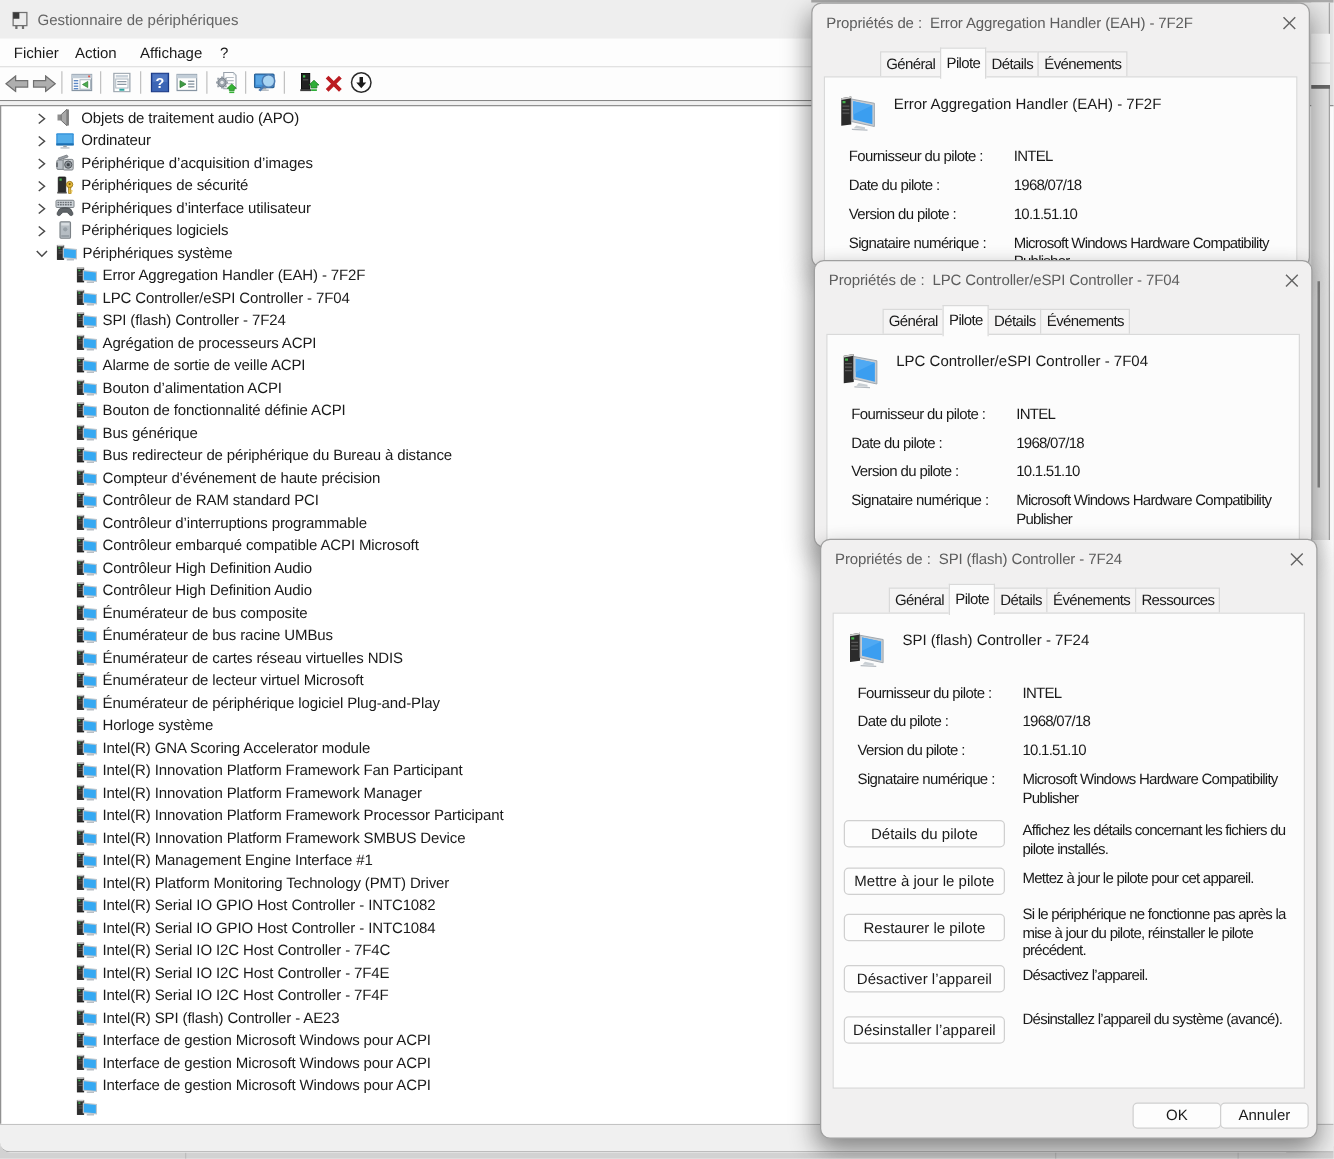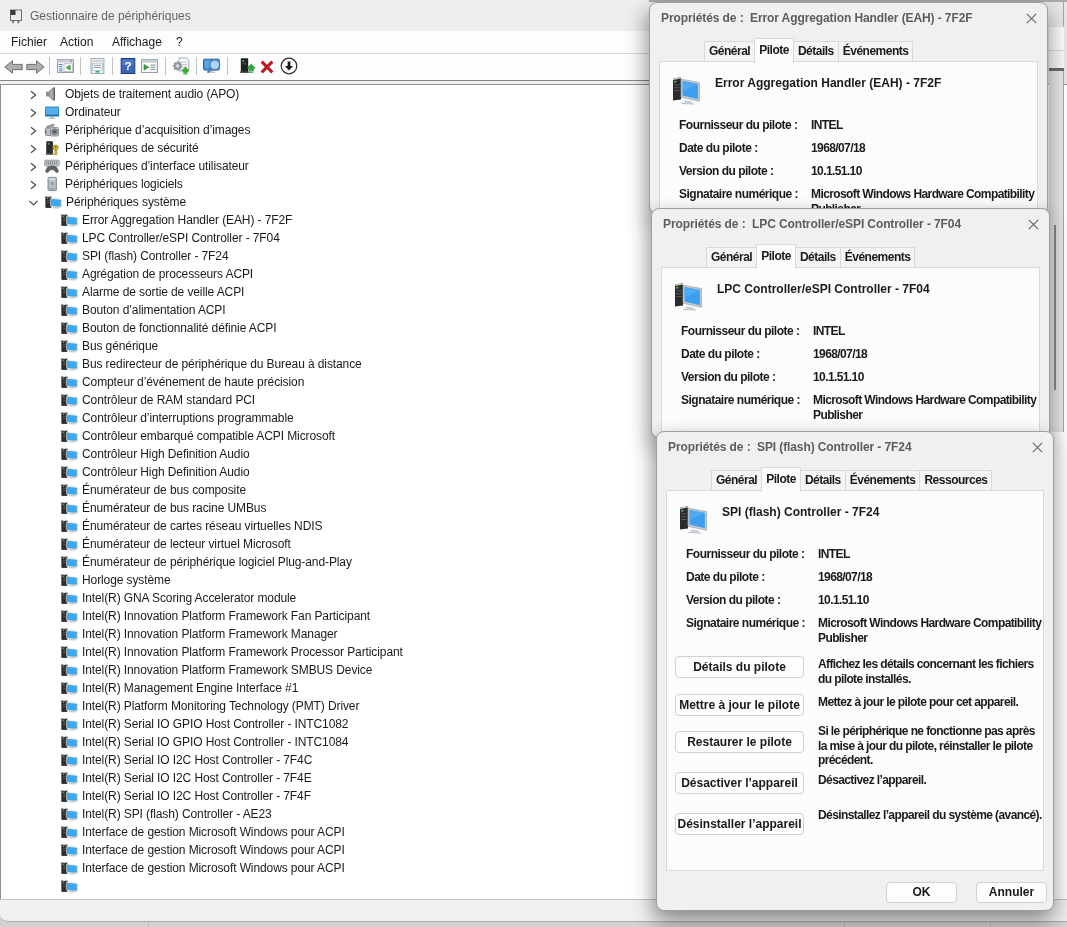--- a/index.html
+++ b/index.html
@@ -26,21 +26,21 @@
 .ic { width:17px; height:16px; flex:none; margin-left:43px; }
 .ch ~ .ic { margin-left:6px; }
 .ic2 { width:17px; height:16px; flex:none; margin-left:60px; }
 .t { margin-left:4px; letter-spacing:-0.1px; }
 .t2 { margin-left:4px; letter-spacing:-0.1px; }
 .footer { position:absolute; left:0; top:899px; width:1067px; height:23px; background:#f0f0f0;
   border-top:1px solid #c3c3c3; border-bottom:1px solid #ababab; border-radius:0 0 0 8px; }
 .sliver { position:absolute; left:1049px; top:2px; width:15px; height:430px; background:#e7e7e7;
   border-right:1px solid #a6a6a6; }
 .dlg { position:absolute; background:#f1f0f0; border:1px solid #9f9f9f; border-radius:8px;
-  box-shadow:-5px 9px 20px rgba(0,0,0,0.30), 5px 9px 20px rgba(0,0,0,0.20);font-weight:bold; }
+  box-shadow:-5px 9px 20px rgba(0,0,0,0.30), 5px 9px 20px rgba(0,0,0,0.20); }
 .dtitle { position:absolute; left:11px; top:8px; color:#5d5d5d; letter-spacing:-0.1px; }
 .dx { position:absolute; right:10px; top:10px; width:11px; height:11px; }
 .tabs { position:absolute; left:9px; top:38px; height:21px; display:flex; align-items:stretch;padding-left:45px; }
 .tab { border:1px solid #d9d9d9; background:#f5f4f4; padding:2px 4px 0 4px; margin-right:-1px; letter-spacing:-0.5px;
   text-align:center; position:relative; }
 .tab.sel { background:#fcfcfc; margin-top:-3px; padding-top:4px; margin-bottom:-1px; z-index:3;
   border-bottom:none; }
 .page { position:absolute; left:9px; right:9px; top:58px; bottom:0; border:1px solid #d9d9d9;
   background:#fcfcfc; }
 .d3 .page { bottom:39px; }
@@ -906,17 +906,17 @@
 <div class="desc" style="top:204px;width:228px">Mettez à jour le pilote pour cet appareil.</div>
 <div class="btn" style="top:240px">Restaurer le pilote</div>
 <div class="desc" style="top:233px;width:228px">Si le périphérique ne fonctionne pas après la mise à jour du pilote, réinstaller le pilote précédent.</div>
 <div class="btn" style="top:281px">Désactiver l’appareil</div>
 <div class="desc" style="top:282px;width:228px">Désactivez l’appareil.</div>
 <div class="btn" style="top:322px">Désinstaller l’appareil</div>
 <div class="desc" style="top:317px;width:235px">Désinstallez l’appareil du système (avancé).</div>
 
 </div>
 
-<div class="fbtn" style="left:229px">OK</div>
+<div class="fbtn" style="left:249px">OK</div>
 <div class="fbtn" style="left:319px">Annuler</div>
 
 </div>
 </div>
 
 </body></html>

